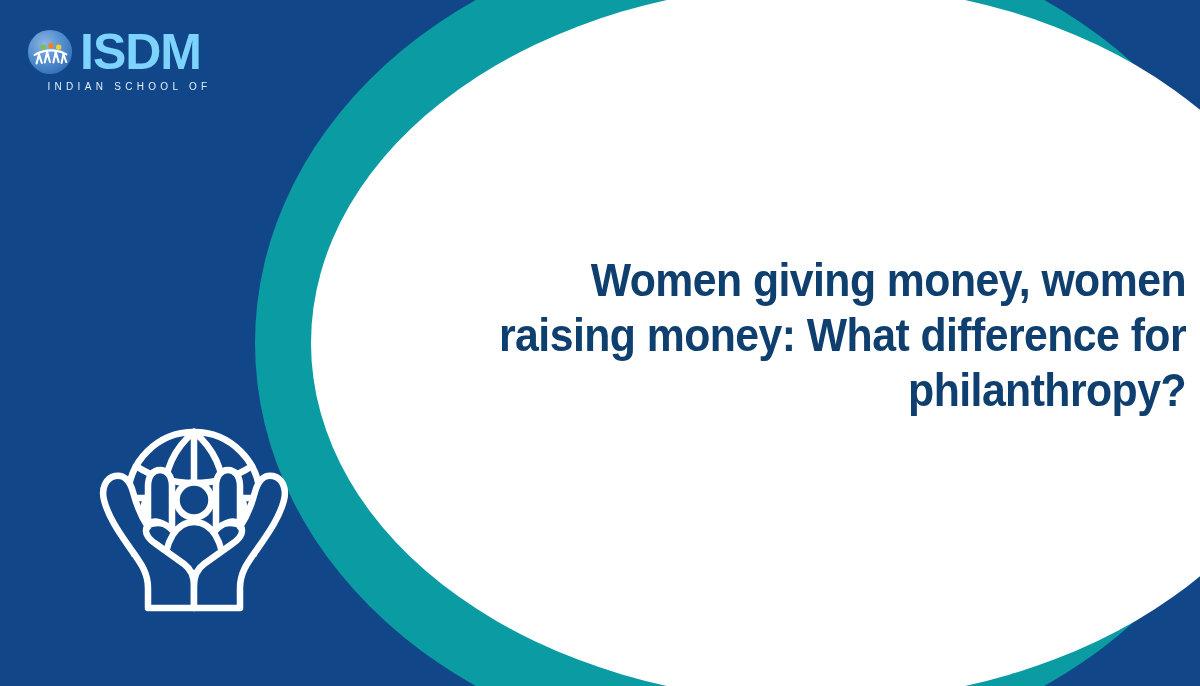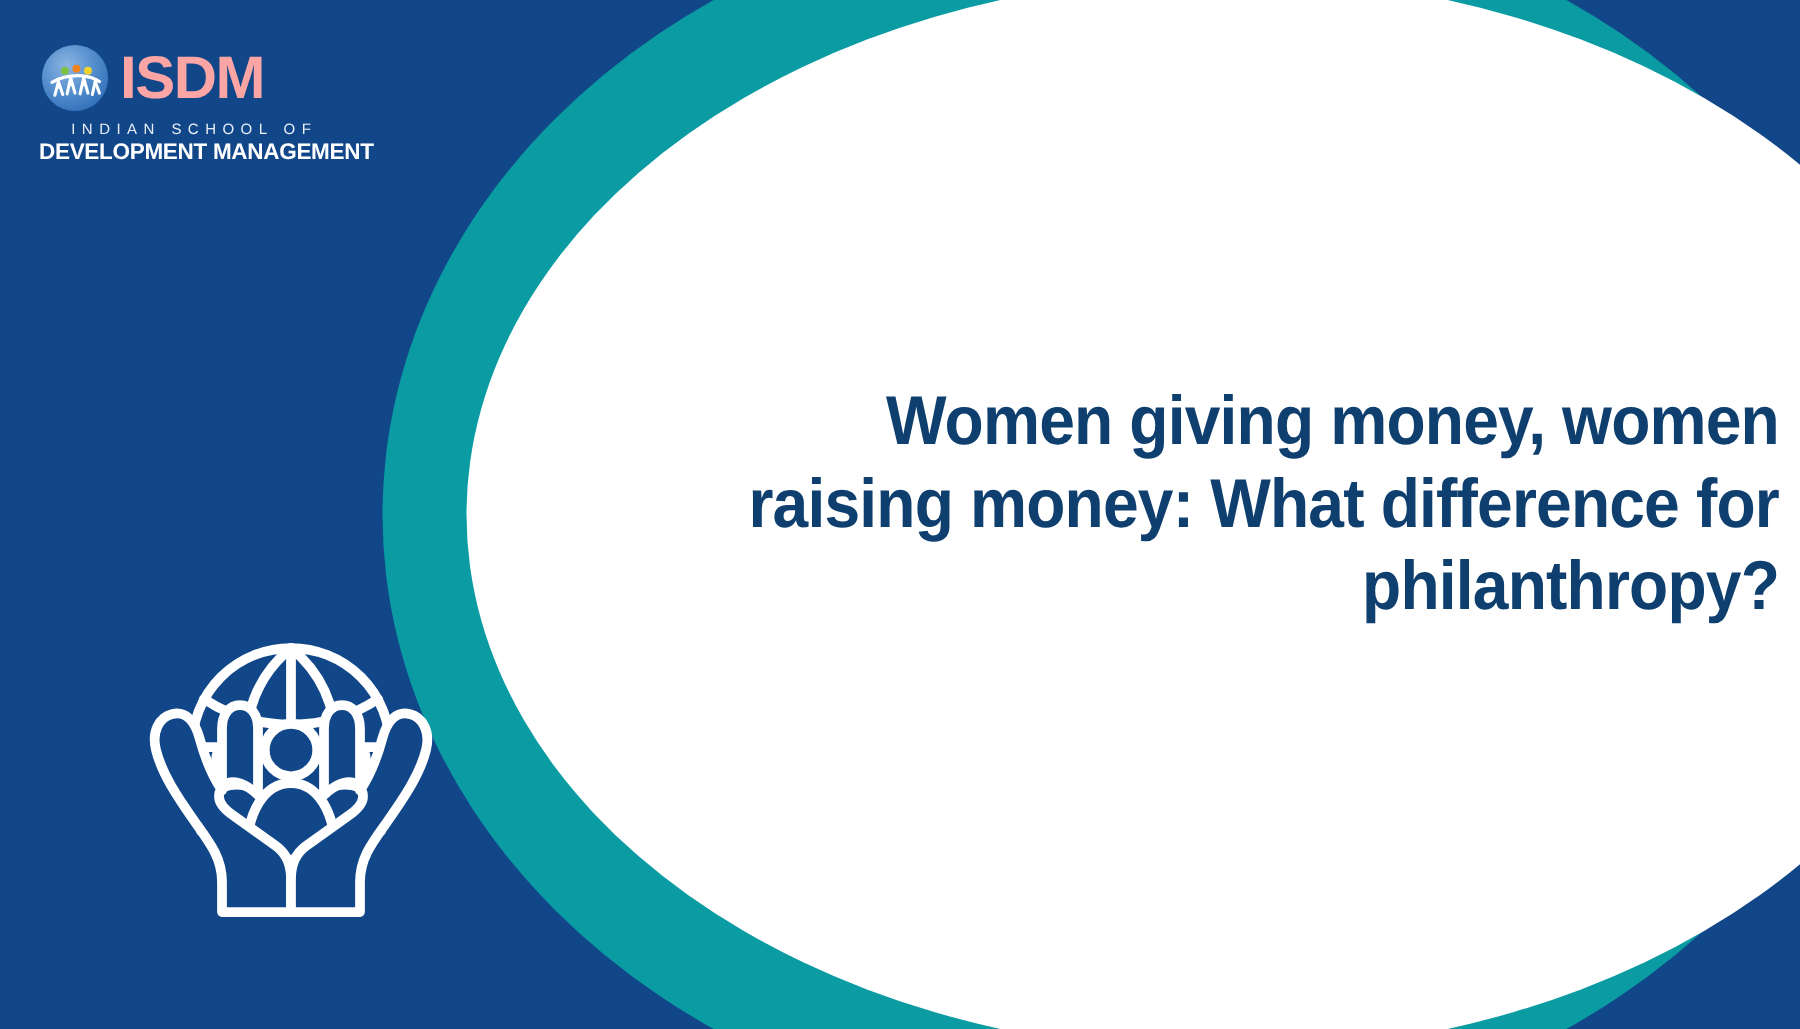--- a/index.html
+++ b/index.html
@@ -51,22 +51,22 @@
     gap: 6px;
     height: 56px;
   }
   .logo-globe {
     width: 48px;
     height: 48px;
     flex: 0 0 48px;
     display: block;
   }
   .logo-word {
-    color: #fca5a5;
-    font-size: 40px;
+    color: #7dd3fc;
+    font-size: 50px;
     line-height: 50px;
     font-weight: bold;
     letter-spacing: -1px;
     font-family: "Liberation Sans", "DejaVu Sans", sans-serif;
     white-space: nowrap;
   }
   .logo-sub1 {
     color: #e8eef7;
     font-size: 10px;
     line-height: 13px;
@@ -148,21 +148,20 @@
           <path d="M62 50 L57 72"></path>
             <path d="M62 50 L68 71"></path>
           <path d="M62 50 L62 59"></path>
           <path d="M78 55 L74 73"></path>
             <path d="M78 55 L84 71"></path>
         </g>
       </svg>
       <span class="logo-word">ISDM</span>
     </div>
     <div class="logo-sub1">INDIAN SCHOOL OF</div>
-    <div class="logo-sub2">DEVELOPMENT MANAGEMENT</div>
   </div>
 
   <svg class="hands-icon" viewBox="0 0 212 212" aria-hidden="true">
     <g fill="none" stroke="#ffffff" stroke-width="6.5" stroke-linecap="round" stroke-linejoin="round">
 
       <circle cx="106" cy="86" r="66"></circle>
 
       <path d="M106 20 C84 38, 76 62, 76 86 C76 110, 84 134, 106 152"></path>
       <path d="M106 20 C128 38, 136 62, 136 86 C136 110, 128 134, 106 152"></path>
 

